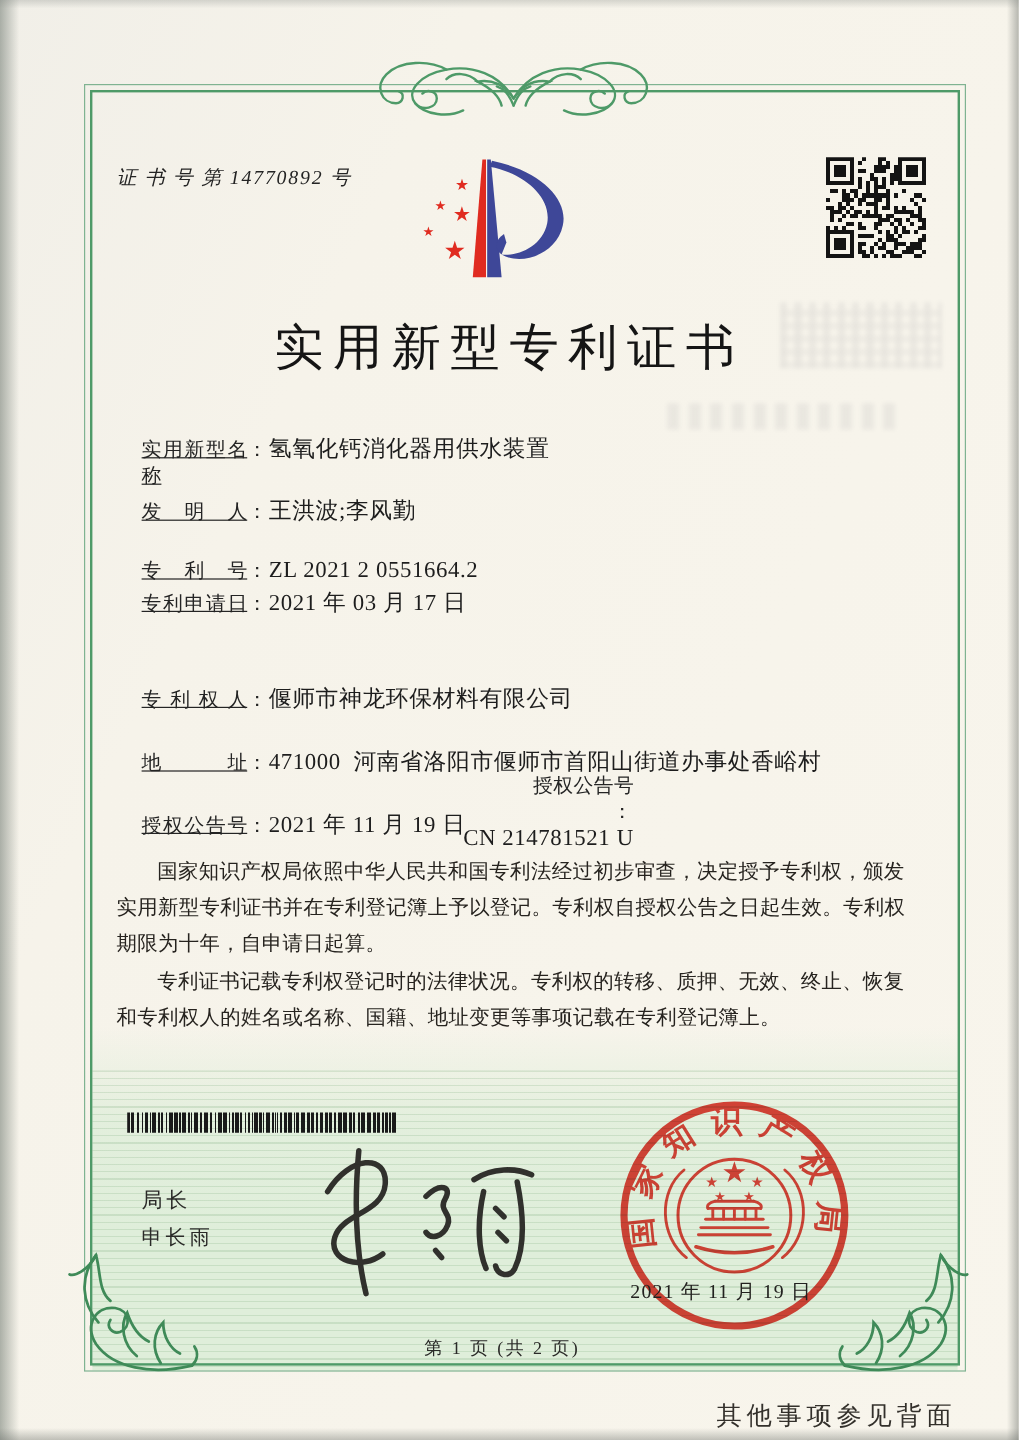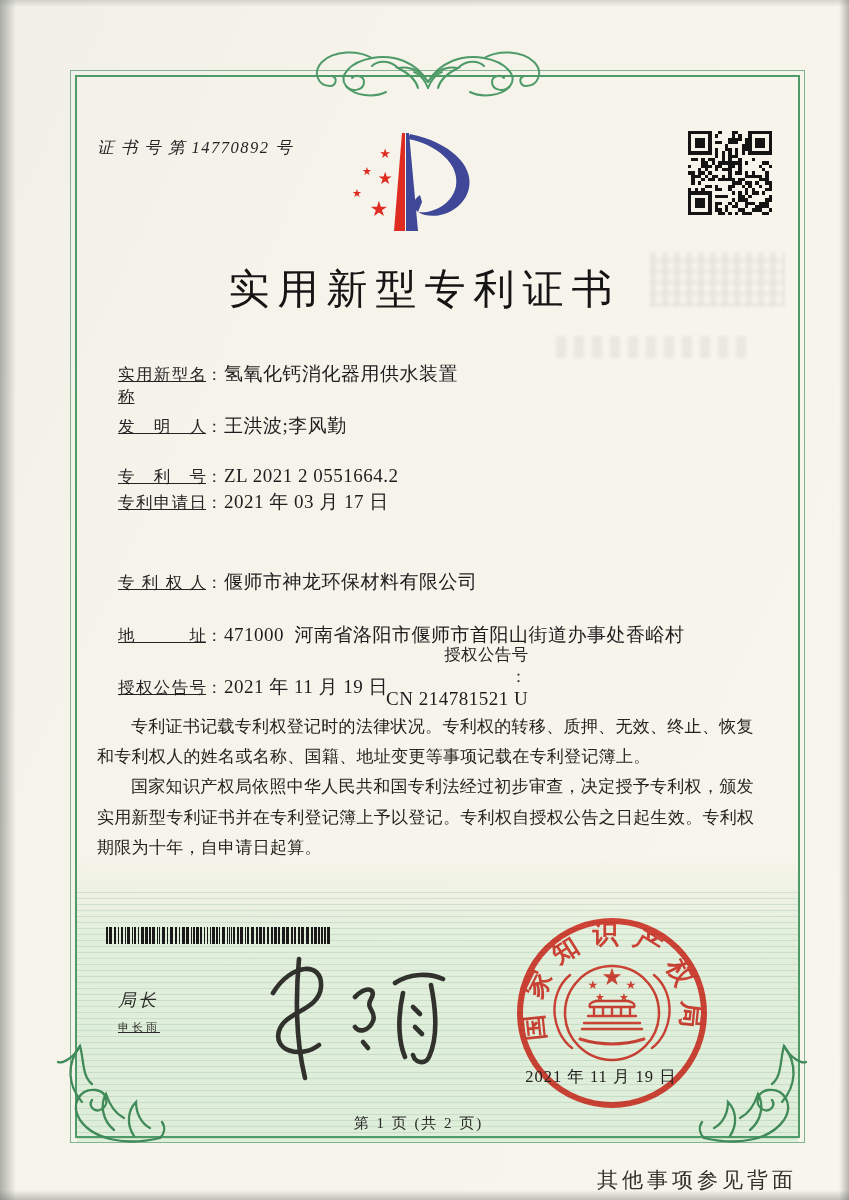--- a/index.html
+++ b/index.html
@@ -61,22 +61,22 @@
   .flabel{display:inline-block;width:88px;text-align:justify;text-align-last:justify;text-decoration:underline;}
   .flabel2{display:inline-block;width:84px;text-align:justify;text-align-last:justify;}
   .fcolon{display:inline-block;width:18px;}
   .fvalue{font-size:19px;color:#1d1d1d;letter-spacing:.5px;white-space:pre-wrap;}
 
   .body-text{position:absolute;left:97px;top:712px;width:660px;font-size:17px;line-height:30.2px;color:#26231f;}
   .body-text p{margin:0;text-indent:2em;letter-spacing:.3px;}
 
   .barcode{position:absolute;left:106px;top:927px;width:228px;height:17px;}
 
-  .officer-title{position:absolute;left:118px;top:988px;font-size:17.5px;letter-spacing:3px;color:#2a2a28;font-style:italic;}
-  .officer-name{position:absolute;left:118px;top:1020px;font-size:11px;letter-spacing:3px;color:#2a2a28;text-decoration:underline;}
+  .officer-title{position:absolute;left:118px;top:988px;font-size:17.5px;letter-spacing:3px;color:#2a2a28;}
+  .officer-name{position:absolute;left:118px;top:1020px;font-size:17px;letter-spacing:3px;color:#2a2a28;}
   .signature{position:absolute;left:255px;top:945px;width:215px;height:140px;}
 
   .seal{position:absolute;left:512px;top:913px;width:200px;height:200px;opacity:.93;mix-blend-mode:multiply;}
   .seal-date{position:absolute;left:515px;top:1066px;width:172px;text-align:center;font-size:16.5px;color:#22211f;letter-spacing:1px;z-index:6;}
 
   .page-info{position:absolute;left:0;right:48px;top:1114px;text-align:center;font-size:15px;color:#2a2a28;letter-spacing:2px;margin-left:36px;}
   .back-note{position:absolute;left:0;right:52px;top:1166px;text-align:right;font-size:21px;color:#33302b;letter-spacing:4px;}
 
   .ghost{position:absolute;filter:blur(1.6px);opacity:.11;}
   .ghost-qr{left:650px;top:252px;width:135px;height:55px;
@@ -486,22 +486,22 @@
       <span class="fcolon">：</span>
       <span class="fvalue">2021 年 11 月 19 日</span>
   </div>
   <div class="frow2">
     <span class="flabel2">授权公告号</span>
       <span class="fcolon">：</span>
       <span class="fvalue">CN 214781521 U</span>
   </div>
 
   <div class="body-text">
+    <p>国家知识产权局依照中华人民共和国专利法经过初步审查，决定授予专利权，颁发实用新型专利证书并在专利登记簿上予以登记。专利权自授权公告之日起生效。专利权期限为十年，自申请日起算。</p>
     <p>专利证书记载专利权登记时的法律状况。专利权的转移、质押、无效、终止、恢复和专利权人的姓名或名称、国籍、地址变更等事项记载在专利登记簿上。</p>
-    <p>国家知识产权局依照中华人民共和国专利法经过初步审查，决定授予专利权，颁发实用新型专利证书并在专利登记簿上予以登记。专利权自授权公告之日起生效。专利权期限为十年，自申请日起算。</p>
   </div>
 
   <svg class="barcode" id="bar-svg" viewBox="0 0 228 17" preserveAspectRatio="none" shape-rendering="crispEdges">
       <rect x="0" y="0" width="2" height="17" fill="#191919"></rect>
       <rect x="3" y="0" width="3" height="17" fill="#191919"></rect>
       <rect x="8" y="0" width="2" height="17" fill="#191919"></rect>
       <rect x="12" y="0" width="1" height="17" fill="#191919"></rect>
       <rect x="15" y="0" width="2" height="17" fill="#191919"></rect>
       <rect x="19" y="0" width="1" height="17" fill="#191919"></rect>
       <rect x="21" y="0" width="3" height="17" fill="#191919"></rect>

